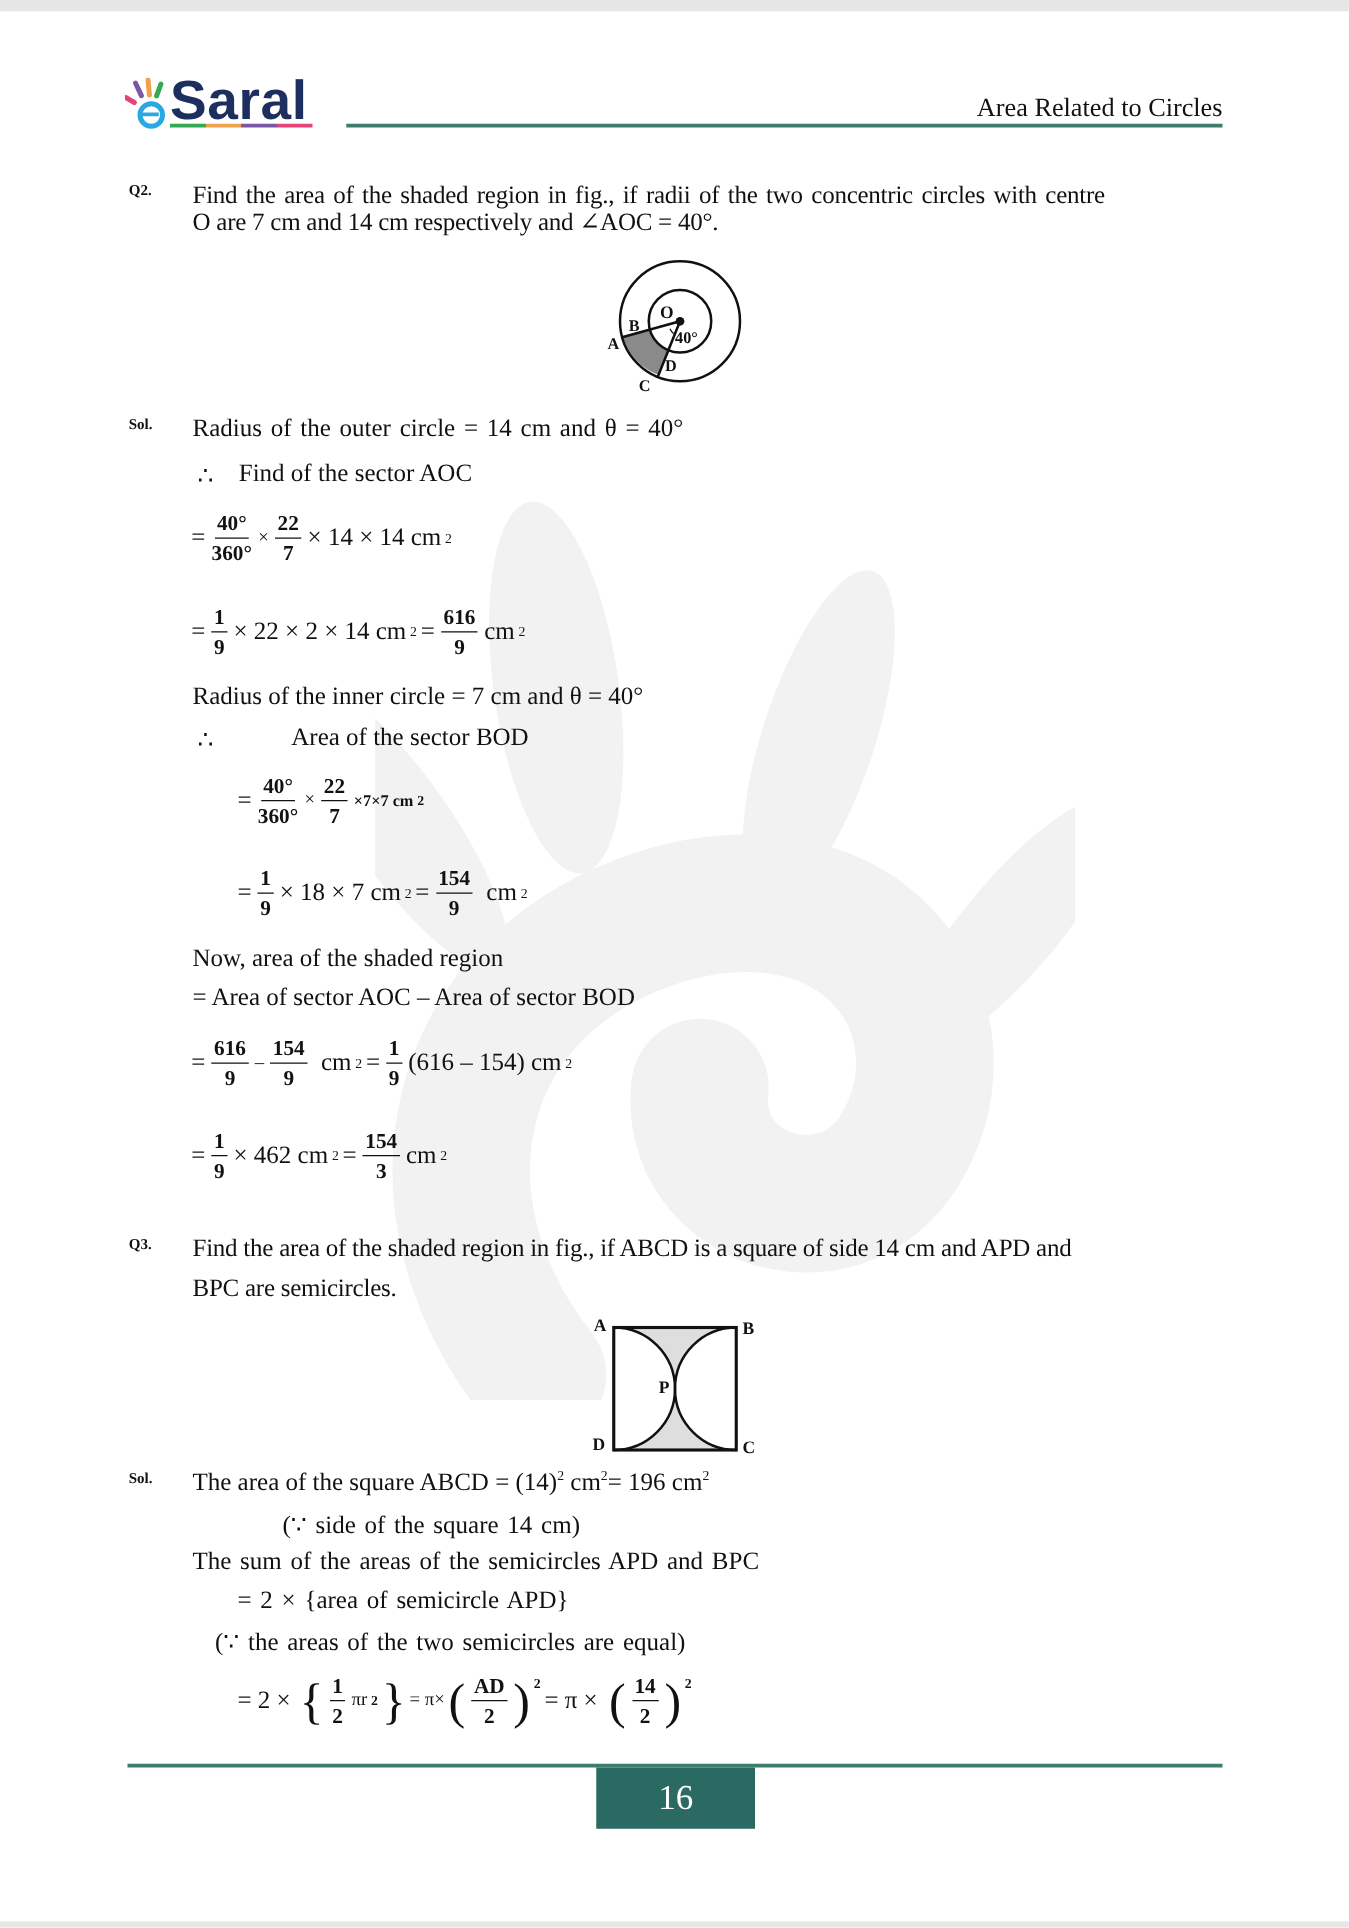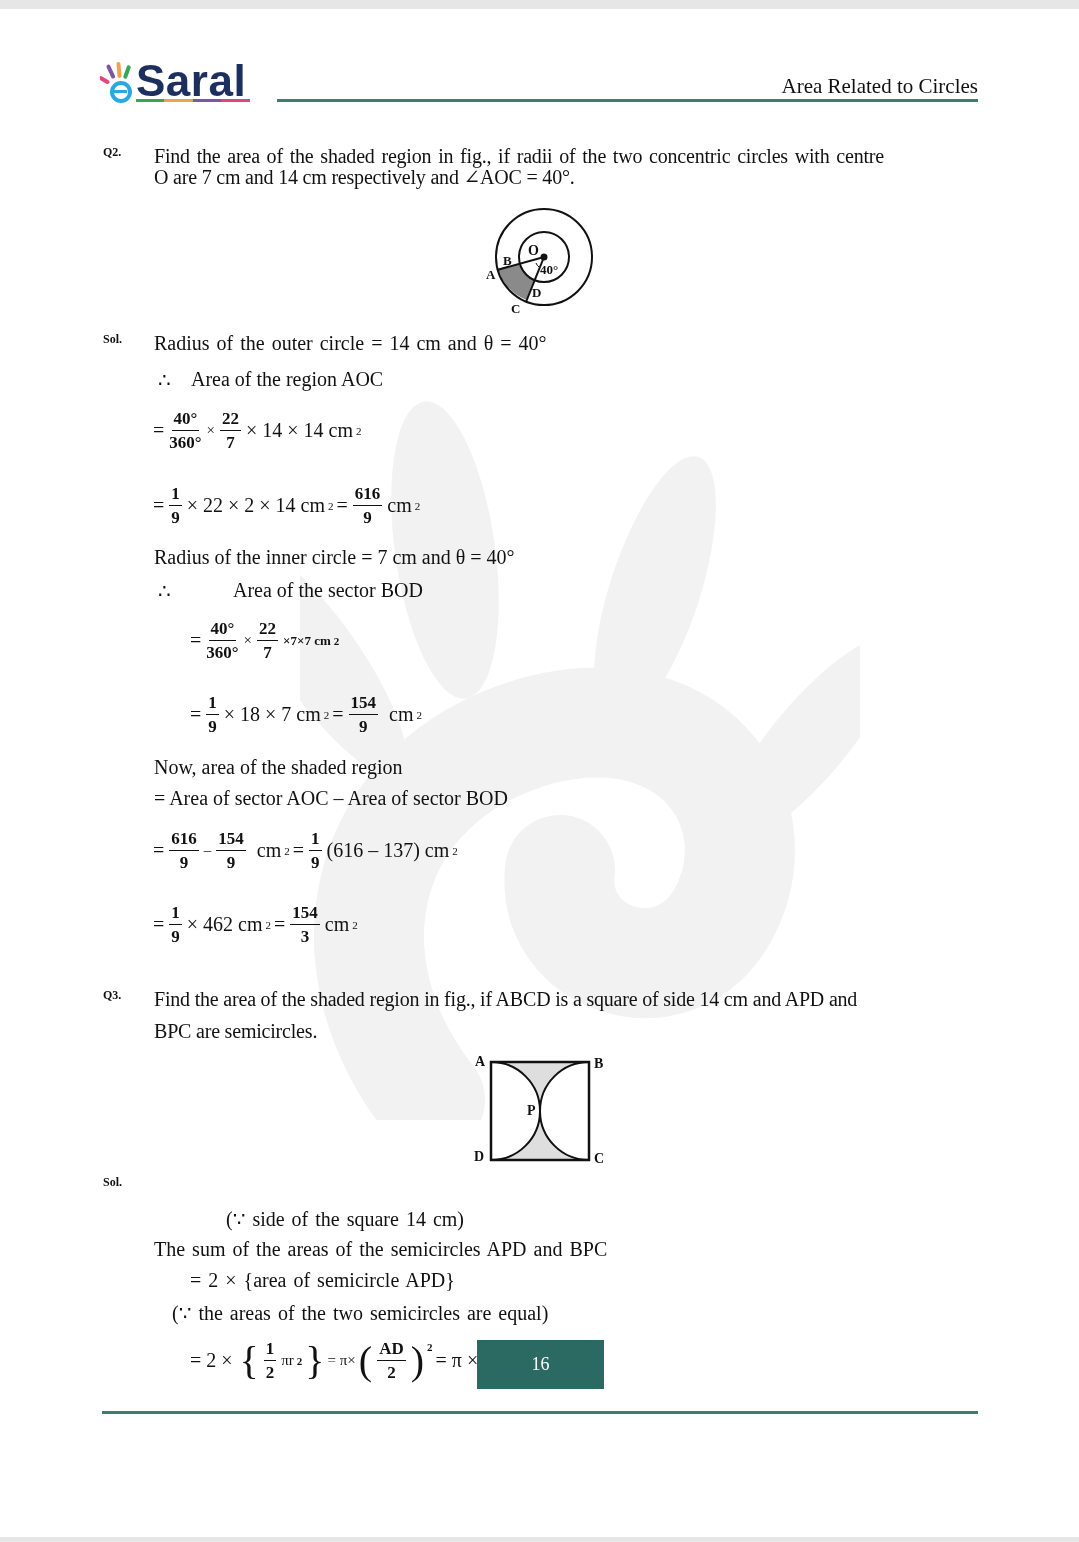--- a/index.html
+++ b/index.html
@@ -26,22 +26,22 @@
   .frac { display:inline-flex; flex-direction:column; align-items:center; vertical-align:middle;
           font-weight:bold; font-size:17px; line-height:1; margin:0 2px; }
   .frac .num { padding:0 2px 3px 2px; border-bottom:1.5px solid #111; }
   .frac .den { padding-top:3px; }
   .mrow { position:absolute; font-size:20px; white-space:nowrap; display:flex; align-items:center; gap:3px; }
   sup { font-size:11px; vertical-align:super; line-height:0; }
   .bold { font-weight:bold; }
   .small { font-size:15px; }
 
   .footer-rule { position:absolute; left:102px; top:1411px; width:876px; height:3px; background:#3b7d6e; }
-  .page-box { position:absolute; left:477px; top:1340px; width:127px; height:49px; background:#2a6a62;
-              color:#fff; font-size:18px; display:flex; align-items:center; justify-content:center; }
+  .page-box { position:absolute; left:477px; top:1414px; width:127px; height:49px; background:#2a6a62;
+              color:#fff; font-size:28px; display:flex; align-items:center; justify-content:center; }
   .paren { font-size:40px; font-weight:normal; line-height:1; }
   .brace { font-size:40px; line-height:1; }
 </style>
 </head>
 <body>
 
 <div class="topbar"></div>
 
 <svg class="watermark" viewBox="0 0 560 720">
   <g fill="#f2f2f2">
@@ -85,21 +85,21 @@
   <div class="abs bold" style="left:528px;top:243px;font-size:14px;">O</div>
   <div class="abs bold" style="left:503px;top:253px;font-size:13px;">B</div>
   <div class="abs bold" style="left:486px;top:267px;font-size:13px;">A</div>
   <div class="abs bold" style="left:511px;top:301px;font-size:13px;">C</div>
   <div class="abs bold" style="left:532px;top:285px;font-size:13px;">D</div>
   <div class="abs bold" style="left:540px;top:262px;font-size:13px;">40°</div>
 
   <div class="abs q-label" style="left:103px;top:332px;">Sol.</div>
   <div class="abs txt" style="left:154px;top:332px;word-spacing:2px;">Radius of the outer circle = 14 cm and θ = 40°</div>
   <div class="abs txt" style="left:158px;top:368px;">∴</div>
-  <div class="abs txt" style="left:191px;top:368px;">Area of the region AOC</div>
+  <div class="abs txt" style="left:191px;top:368px;">Find of the sector AOC</div>
 
   <div class="mrow" style="left:153px;top:410px;">
     <span>=</span>
     <span class="frac">
         <span class="num">40°</span>
         <span class="den">360°</span>
       </span>
     <span class="small">×</span>
     <span class="frac">
         <span class="num">22</span>
@@ -176,21 +176,21 @@
         <span class="num">154</span>
         <span class="den">9</span>
       </span>
     <span style="margin-left:6px;">cm</span>
       <sup>2</sup>
     <span>=</span>
     <span class="frac">
         <span class="num">1</span>
         <span class="den">9</span>
       </span>
-    <span>(616 – 137) cm</span>
+    <span>(616 – 154) cm</span>
       <sup>2</sup>
   </div>
 
   <div class="mrow" style="left:153px;top:904px;">
     <span>=</span>
     <span class="frac">
         <span class="num">1</span>
         <span class="den">9</span>
       </span>
     <span>× 462 cm</span>
@@ -216,20 +216,23 @@
     <path d="M100,2 A49,49 0 0 0 100,100" fill="none" stroke="#111" stroke-width="2"></path>
     <rect x="2" y="2" width="98" height="98" fill="none" stroke="#111" stroke-width="2.5"></rect>
   </svg>
   <div class="abs bold" style="left:475px;top:1054px;font-size:14px;">A</div>
   <div class="abs bold" style="left:594px;top:1056px;font-size:14px;">B</div>
   <div class="abs bold" style="left:594px;top:1151px;font-size:14px;">C</div>
   <div class="abs bold" style="left:474px;top:1149px;font-size:14px;">D</div>
   <div class="abs bold" style="left:527px;top:1103px;font-size:14px;">P</div>
 
   <div class="abs q-label" style="left:103px;top:1175px;">Sol.</div>
+  <div class="abs txt" style="left:154px;top:1175px;">
+    <span>The area of the square ABCD = (14)</span><sup>2</sup><span> cm</span><sup>2</sup><span>= 196 cm</span><sup>2</sup>
+  </div>
   <div class="abs txt" style="left:226px;top:1207px;word-spacing:2px;">(∵ side of the square 14 cm)</div>
   <div class="abs txt" style="left:154px;top:1238px;word-spacing:2px;">The sum of the areas of the semicircles APD and BPC</div>
   <div class="abs txt" style="left:190px;top:1269px;word-spacing:2px;">= 2 × {area of semicircle APD}</div>
   <div class="abs txt" style="left:172px;top:1301px;word-spacing:2px;">(∵ the areas of the two semicircles are equal)</div>
 
   <div class="mrow" style="left:190px;top:1340px;">
     <span>= 2 ×</span>
     <span class="brace" style="margin-left:4px;">{</span>
     <span class="frac">
         <span class="num">1</span>

